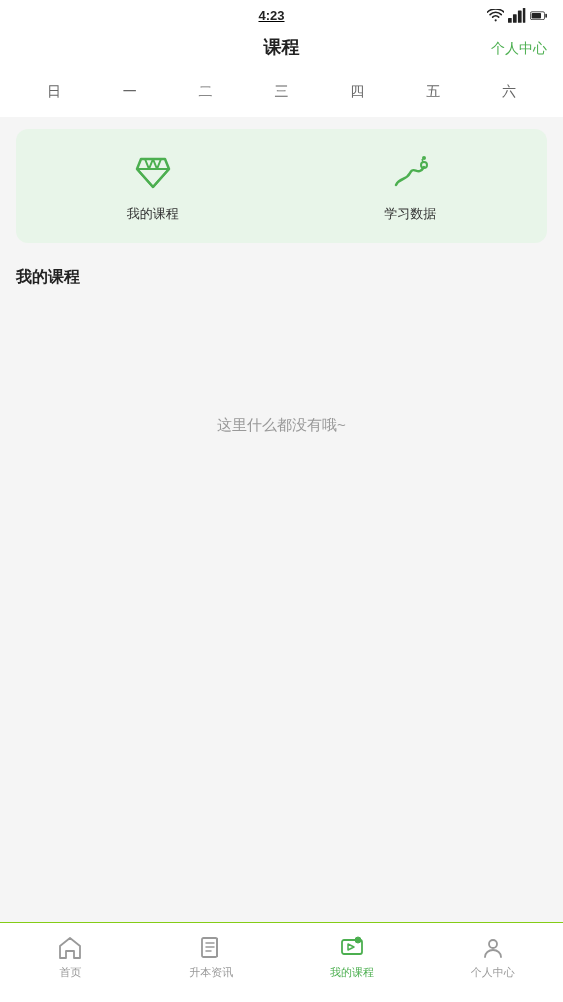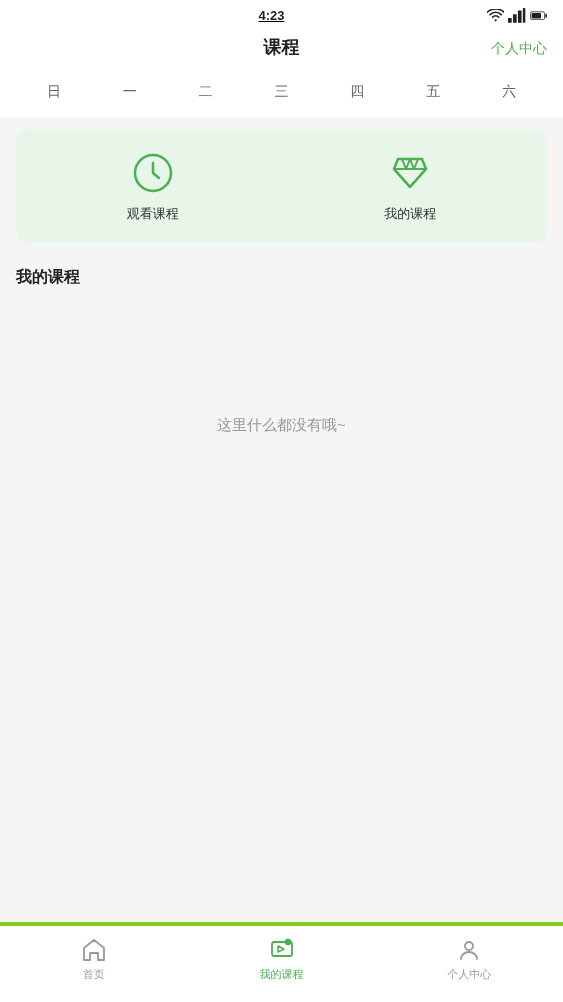--- a/index.html
+++ b/index.html
@@ -144,21 +144,21 @@
     }
 
     
     .bottom-nav {
       position: absolute;
       bottom: 0;
       left: 0;
       right: 0;
       height: 80px;
       background: #fff;
-      border-top: 4px solid #84cc16;
+      border-top: 1px solid #84cc16;
       display: flex;
       justify-content: space-around;
       align-items: center;
       padding-bottom: 10px;
     }
     .nav-item {
       display: flex;
       flex-direction: column;
       align-items: center;
       gap: 4px;
@@ -237,42 +237,44 @@
     <div class="calendar-day-label">二</div>
     <div class="calendar-day-label">三</div>
     <div class="calendar-day-label">四</div>
     <div class="calendar-day-label">五</div>
     <div class="calendar-day-label">六</div>
   </div>
 </div>
 
 <div class="quick-actions">
 
-  <div class="quick-action-item">
-    <div class="quick-action-icon">
-      <svg viewBox="0 0 48 48" fill="none">
-        <circle cx="24" cy="24" r="18" stroke="#4caf50" stroke-width="2.5"></circle>
-        <path d="M24 14v10l6 5" stroke="#4caf50" stroke-width="2.5" stroke-linecap="round" stroke-linejoin="round"></path>
-      </svg>
-    </div>
-    <span class="quick-action-label">观看课程</span>
-  </div>
 
 
   <div class="quick-action-item">
     <div class="quick-action-icon">
       <svg viewBox="0 0 48 48" fill="none">
         <path d="M24 38L8 20l4-10h24l4 10z" stroke="#4caf50" stroke-width="2.5" stroke-linejoin="round"></path>
         <path d="M8 20h32M16 10l4 10 4-10 4 10 4-10" stroke="#4caf50" stroke-width="2" stroke-linejoin="round"></path>
         <path d="M8 20l16 18 16-18" stroke="#4caf50" stroke-width="2" stroke-linejoin="round"></path>
       </svg>
     </div>
     <span class="quick-action-label">我的课程</span>
   </div>
 
+  <div class="quick-action-item">
+    <div class="quick-action-icon">
+      <svg viewBox="0 0 48 48" fill="none">
+        <path d="M10 36 C14 28, 20 32, 24 24 C28 16, 32 28, 38 18" stroke="#4caf50" stroke-width="2.5" stroke-linecap="round" stroke-linejoin="round"></path>
+        <circle cx="38" cy="16" r="3" stroke="#4caf50" stroke-width="2"></circle>
+        <circle cx="38" cy="9" r="2" fill="#4caf50"></circle>
+        <path d="M36 10 L37 13" stroke="#4caf50" stroke-width="1.5"></path>
+      </svg>
+    </div>
+    <span class="quick-action-label">学习数据</span>
+  </div>
 </div>
 
 <div class="content-area">
   <div class="section-title">我的课程</div>
 
   <div class="empty-state">
     <span class="empty-text">这里什么都没有哦~</span>
   </div>
 </div>
 
@@ -281,20 +283,30 @@
   <div class="nav-item">
     <div class="nav-icon">
       <svg viewBox="0 0 26 26" fill="none">
         <path d="M3 11L13 3l10 8v12h-6v-7h-8v7H3z" stroke="#999" stroke-width="1.8" stroke-linejoin="round" fill="none"></path>
       </svg>
     </div>
     <span class="nav-label">首页</span>
   </div>
 
 
+  <div class="nav-item">
+    <div class="nav-icon">
+      <svg viewBox="0 0 26 26" fill="none">
+        <rect x="4" y="3" width="15" height="19" rx="1.5" stroke="#999" stroke-width="1.8"></rect>
+        <path d="M8 8h8M8 12h8M8 16h5" stroke="#999" stroke-width="1.5" stroke-linecap="round"></path>
+        <path d="M19 3v19" stroke="#999" stroke-width="1.8"></path>
+      </svg>
+    </div>
+    <span class="nav-label">升本资讯</span>
+  </div>
 
   <div class="nav-item active">
     <div class="nav-icon">
       <svg viewBox="0 0 26 26" fill="none">
         <rect x="3" y="5" width="20" height="14" rx="2" stroke="#4caf50" stroke-width="1.8"></rect>
         <path d="M9 9v6l6-3z" stroke="#4caf50" stroke-width="1.5" fill="none" stroke-linejoin="round"></path>
         <circle cx="19" cy="5" r="3" fill="#4caf50"></circle>
         <path d="M17.5 5h3M19 3.5v3" stroke="#fff" stroke-width="1.2" stroke-linecap="round"></path>
       </svg>
     </div>

